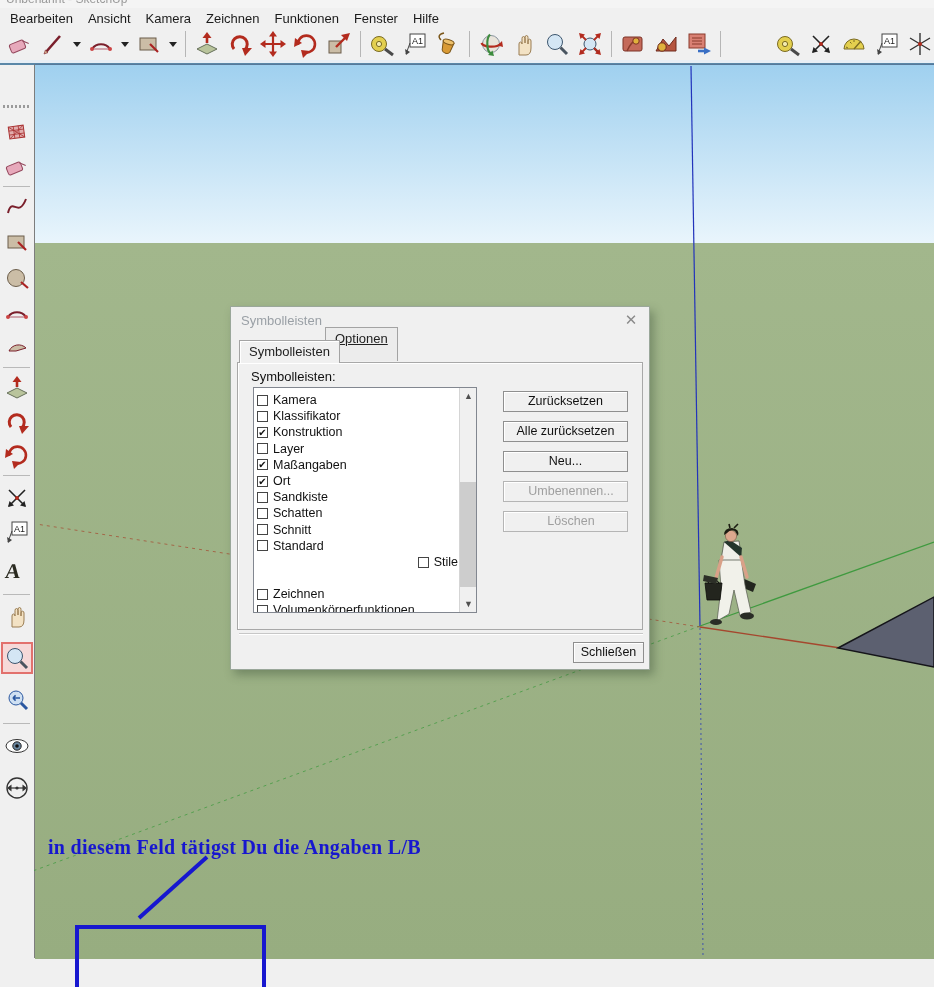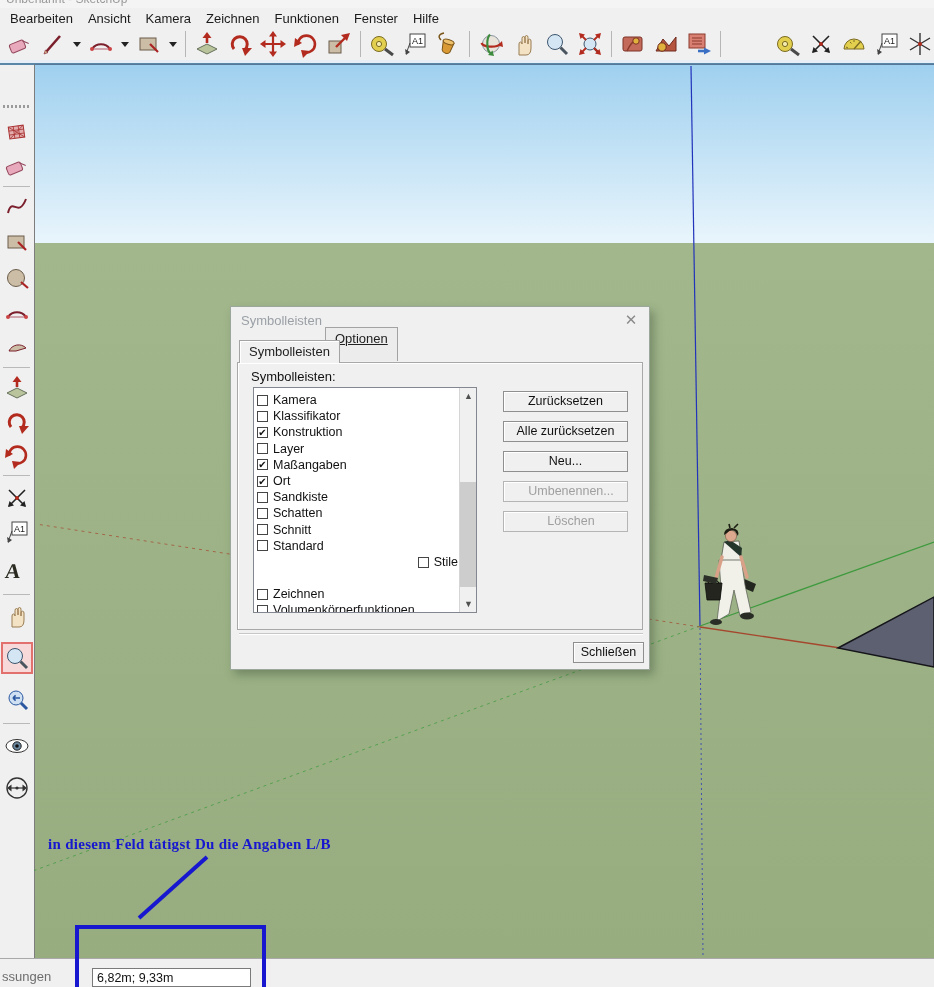--- a/index.html
+++ b/index.html
@@ -35,21 +35,21 @@
   
   #viewport { position:absolute; left:34px; top:64px; width:900px; height:894px; z-index:1;
     border-left:1px solid #7d7d7d; border-top:1px solid #55789a; }
   #sky { position:absolute; left:0; top:0; width:100%; height:178px;
     background:linear-gradient(#9fd0ef,#e9f5fc); }
   #ground { position:absolute; left:0; top:178px; width:100%; height:716px;
     background:linear-gradient(#a2b78c,#97ad80); }
   #overlay { position:absolute; left:0; top:0; width:934px; height:987px; z-index:3; pointer-events:none; }
 
   #annotation { position:absolute; left:48px; top:836px; z-index:4;
-    font-family:"Liberation Serif", serif; font-weight:bold; font-size:15px; letter-spacing:0.3px; }
+    font-family:"Liberation Serif", serif; font-weight:bold; font-size:20px; letter-spacing:0.3px; }
 
   
   #dialog { position:absolute; left:230px; top:306px; width:420px; height:364px; z-index:10;
     background:#f0f0f0; border:1px solid #9aa79a; box-shadow:4px 5px 9px rgba(40,60,40,.35); font-size:13px; }
   #dlg-titlebar { position:absolute; left:0; top:0; width:100%; height:26px; background:#f0f0f0; }
   #dlg-title { position:absolute; left:10px; top:6px; color:#9aa0a6; font-size:13px; }
   #dlg-close { position:absolute; right:8px; top:3px; width:20px; height:20px; color:#8a8a8a;
     font-size:15px; text-align:center; line-height:20px; cursor:default; }
   .tab { position:absolute; height:21px; padding:3px 9px 0; font-size:13px; color:#222;
     border:1px solid #a3a3a3; border-bottom:none; background:#f0f0f0; }
@@ -550,18 +550,14 @@
         <div class="dbtn" style="top: 84px;">Zurücksetzen</div>
         <div class="dbtn" style="top: 114px;">Alle zurücksetzen</div>
         <div class="dbtn" style="top: 144px;">Neu...</div>
         <div class="dbtn disabled" style="top: 174px;">Umbenennen...</div>
         <div class="dbtn disabled" style="top: 204px;">Löschen</div>
       </div>
     <div id="dlg-sep"></div>
     <div id="btn-close2">Schließen</div>
   </div>
 
-  <div id="statusbar">
-    <span id="sb-label">ssungen</span>
-    <input id="vcb" value="6,82m; 9,33m" style="">
-  </div>
 
 </div>
 
 </body></html>

